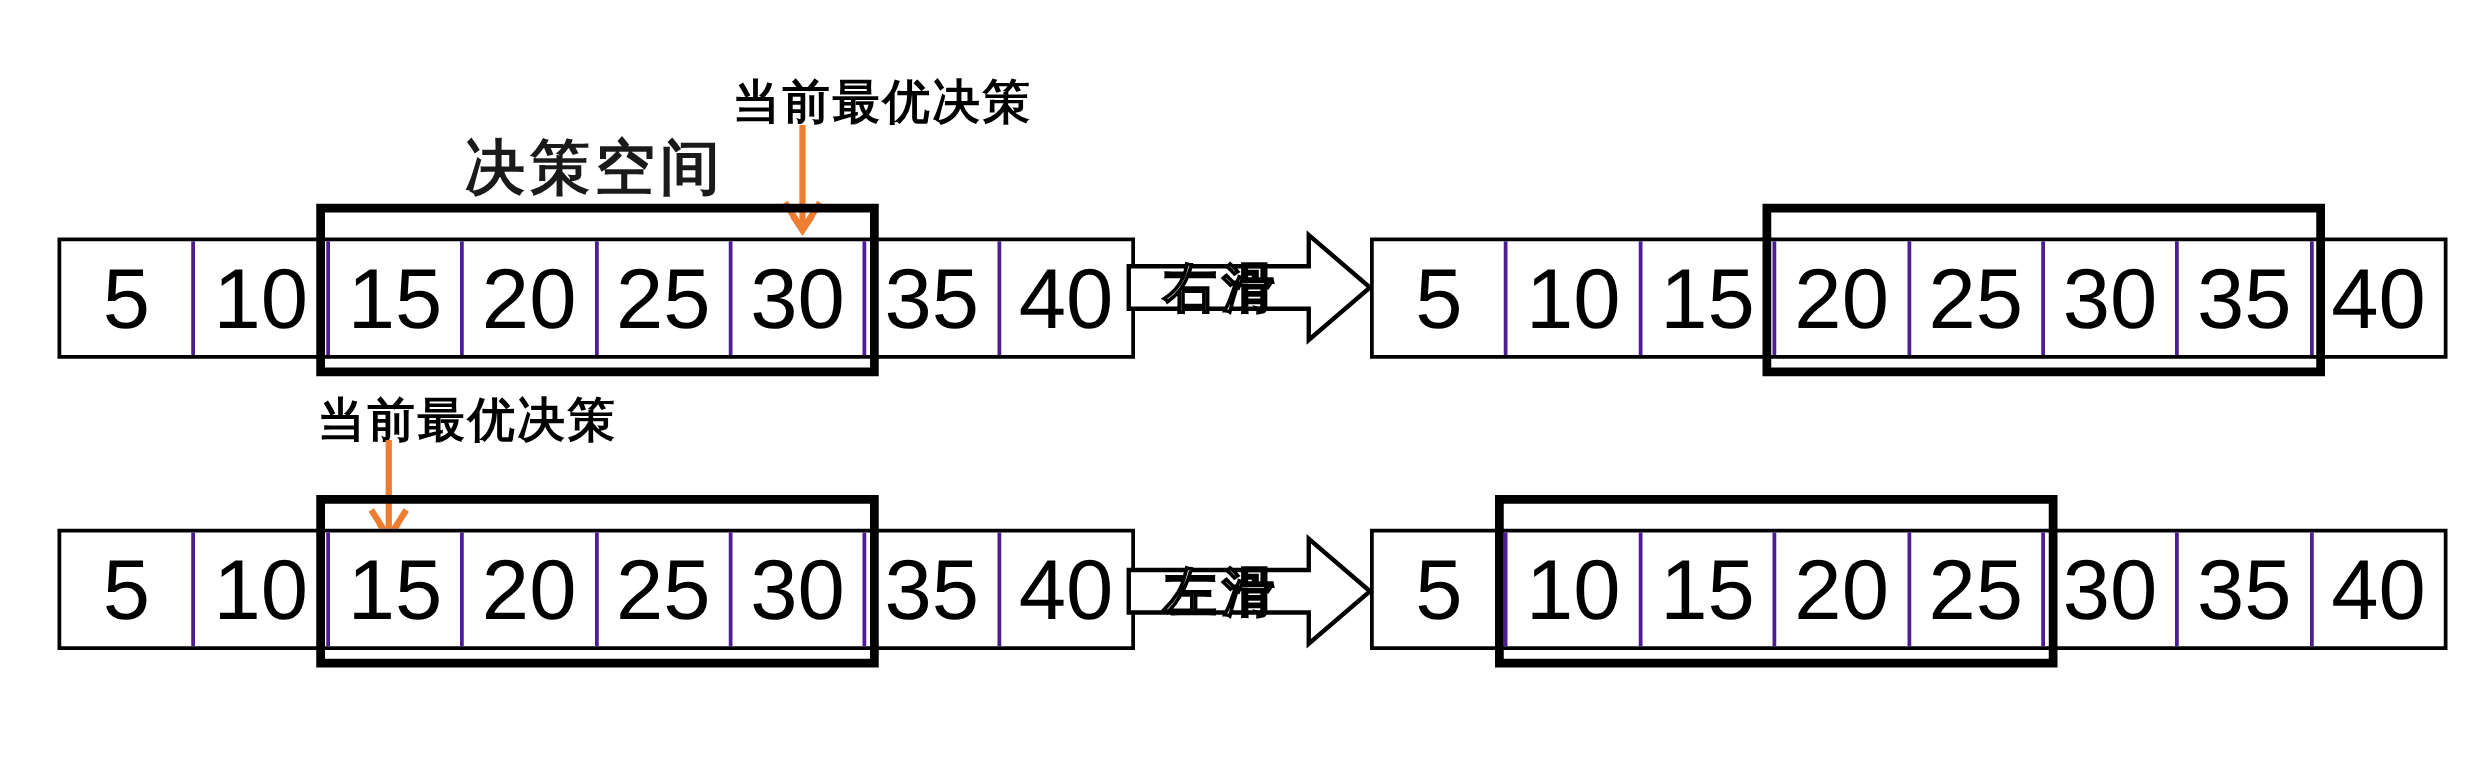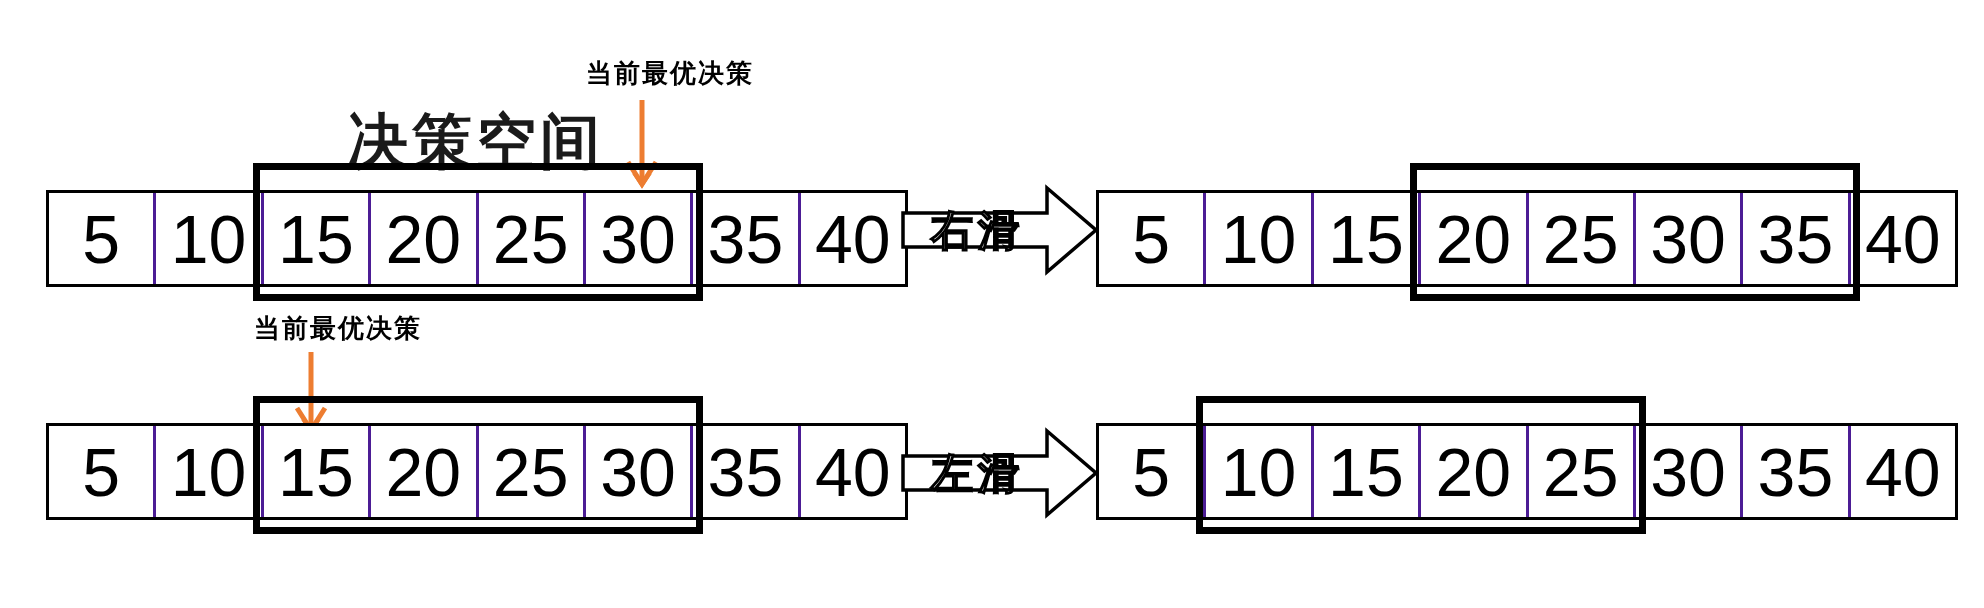--- a/index.html
+++ b/index.html
@@ -17,25 +17,25 @@
     font-size:68px; line-height:1; color:#000; box-sizing:border-box;
   }
   .cell:first-child { border-left:none; }
   .hl {
     position:absolute; top:-30px; height:138px;
     border:7px solid #000; box-sizing:border-box;
     background:transparent; pointer-events:none; z-index:3;
   }
   .title {
     position:absolute; left:320px; top:102px; width:312px;
-    text-align:center; font-size:60px; font-weight:bold;
+    text-align:center; font-size:48px; font-weight:bold;
     letter-spacing:4px; color:#1a1a1a; white-space:nowrap;
   }
   .annot {
-    position:absolute; font-size:26px; font-weight:bold;
+    position:absolute; font-size:38px; font-weight:bold;
     letter-spacing:2px; white-space:nowrap;
   }
   .annot.top { left:586px; top:56px; }
   .annot.bottom { left:254px; top:311px; }
   .annot-arrow { position:absolute; overflow:visible; }
   .annot-arrow.top { left:617px; top:98px; }
   .annot-arrow.bottom { left:286px; top:352px; }
   .slide-arrow { position:absolute; left:900px; width:200px; height:92px; overflow:visible; }
   .slide-arrow.top { top:184px; }
   .slide-arrow.bottom { top:427px; }

